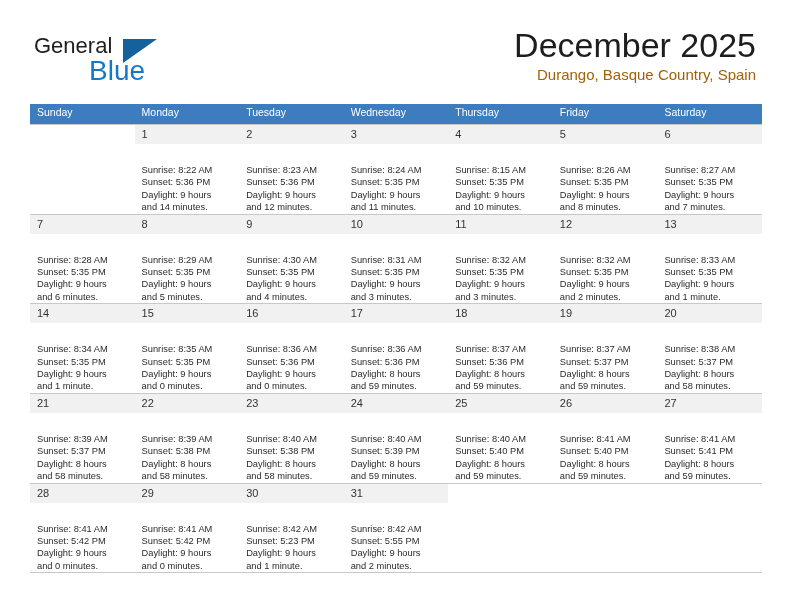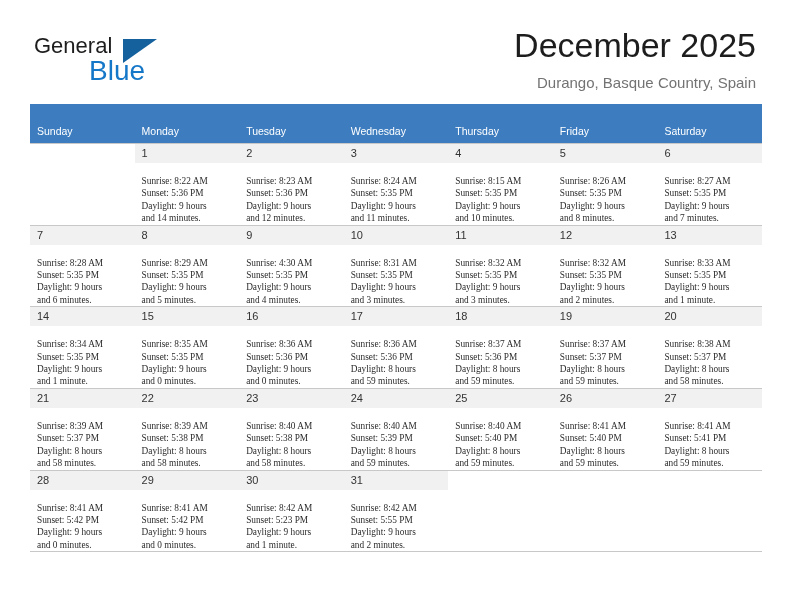--- a/index.html
+++ b/index.html
@@ -69,43 +69,43 @@
     text-align: right;
   }
   .cal-title {
     font-size: 34px;
     color: #1d1d1d;
     font-weight: normal;
     line-height: 34px;
     white-space: nowrap;
   }
   .cal-subtitle {
-    margin-top: 12px;
+    margin-top: 4px;
     font-size: 15px;
-    color: #737373;
+    color: #a16207;
     line-height: 18px;
     white-space: nowrap;
   }
 
   
   .calendar {
     position: absolute;
     left: 30px;
     top: 104px;
     width: 732px;
     border-collapse: collapse;
     table-layout: fixed;
   }
   .calendar th {
     background: #3c7cbf;
     color: #ffffff;
     font-size: 10.5px;
     font-weight: normal;
     text-align: left;
-    padding: 21px 0 6px 7px;
+    padding: 2px 0 6px 7px;
     height: 12px;
     border: none;
   }
   .calendar td {
     width: 104.5px;
     height: 79px;
     vertical-align: top;
     padding: 0;
     border-top: 1px solid #c8c8c8;
     border-bottom: 1px solid #c8c8c8;
@@ -121,22 +121,21 @@
     font-size: 11px;
     color: #333333;
     padding: 3px 0 4px 7px;
     height: 12px;
     line-height: 12px;
   }
   td.empty .daynum {
     background: #ffffff;
   }
   .lines {
-    padding: 12px 6px 0 7px;
-    font-family: Liberation Serif, serif;
+    padding: 20px 6px 0 7px;
   }
   .line {
     font-size: 9.3px;
     line-height: 12.4px;
     color: #2b2b2b;
     white-space: nowrap;
   }
 </style>
 </head>
 <body>

